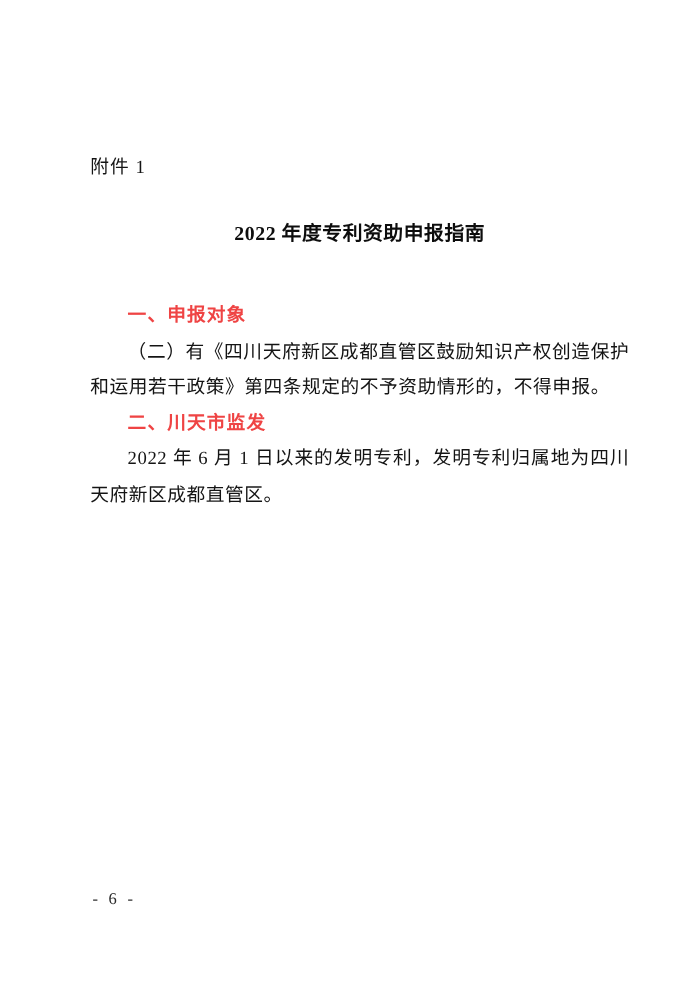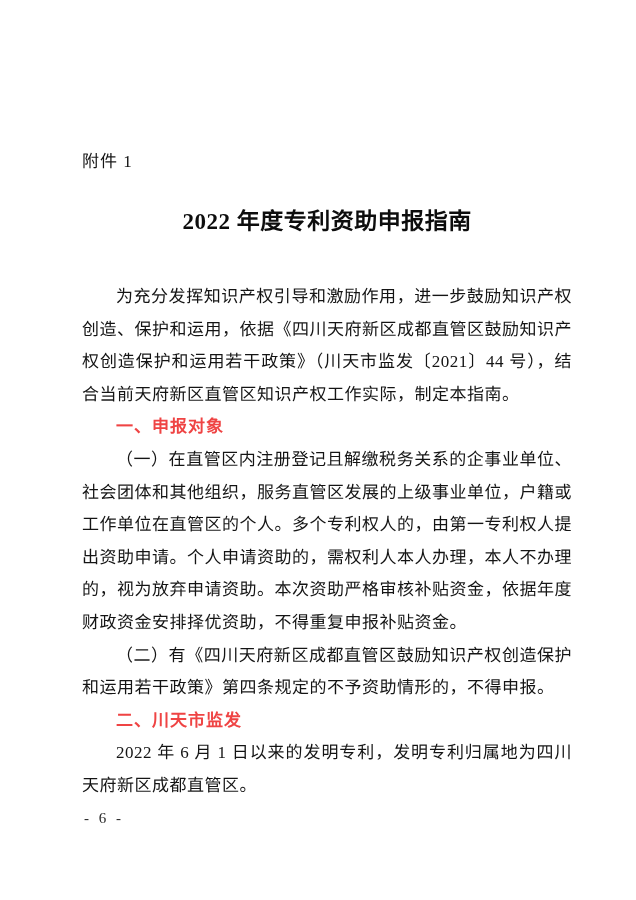--- a/index.html
+++ b/index.html
@@ -13,33 +13,33 @@
     height: 900px;
     background: #ffffff;
     color: #141414;
     font-family: "Liberation Serif", "DejaVu Serif", serif;
     overflow: hidden;
     box-sizing: border-box;
   }
   .content {
     position: absolute;
     left: 82px;
-    top: 10px;
+    top: 0;
     width: 490px;
   }
   .attachment-label {
     margin-top: 141px;
     font-size: 17px;
     line-height: 22px;
     letter-spacing: 1px;
   }
   .doc-title {
     margin-top: 34px;
     text-align: center;
-    font-size: 23px;
+    font-size: 18px;
     line-height: 30px;
     font-weight: bold;
     letter-spacing: 0.5px;
     color: #0d0d0d;
     font-family: "Liberation Serif", "DejaVu Serif", serif;
   }
   .doc-body {
     margin-top: 44px;
     font-size: 17px;
     line-height: 32.6px;
@@ -71,23 +71,21 @@
 <body>
 
 <div class="page">
   <div class="content">
 
     <div class="attachment-label">附件 1</div>
 
     <div class="doc-title">2022 年度专利资助申报指南</div>
 
     <div class="doc-body">
-      <p>为充分发挥知识产权引导和激励作用，进一步鼓励知识产权创造、保护和运用，依据《四川天府新区成都直管区鼓励知识产权创造保护和运用若干政策》（川天市监发〔2021〕44 号），结合当前天府新区直管区知识产权工作实际，制定本指南。</p>
       <p class="section-heading">一、申报对象</p>
-      <p>（一）在直管区内注册登记且解缴税务关系的企事业单位、社会团体和其他组织，服务直管区发展的上级事业单位，户籍或工作单位在直管区的个人。多个专利权人的，由第一专利权人提出资助申请。个人申请资助的，需权利人本人办理，本人不办理的，视为放弃申请资助。本次资助严格审核补贴资金，依据年度财政资金安排择优资助，不得重复申报补贴资金。</p>
       <p>（二）有《四川天府新区成都直管区鼓励知识产权创造保护和运用若干政策》第四条规定的不予资助情形的，不得申报。</p>
       <p class="section-heading">二、川天市监发</p>
       <p>2022 年 6 月 1 日以来的发明专利，发明专利归属地为四川天府新区成都直管区。</p>
     </div>
 
   </div>
 
   <div class="page-number">- 6 -</div>
 </div>
 

